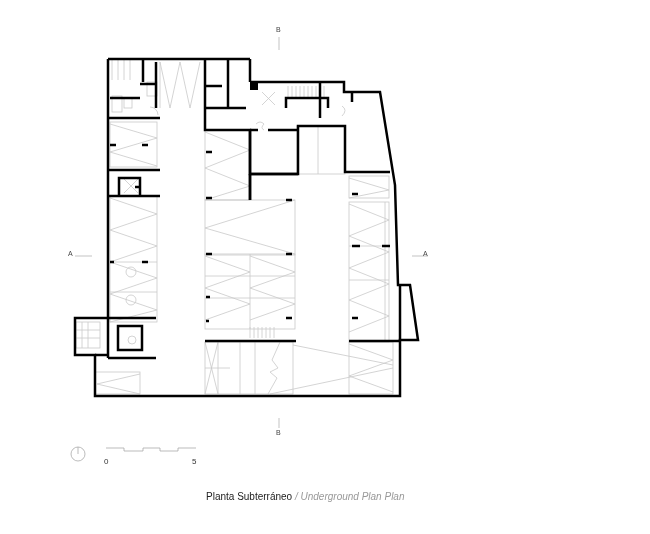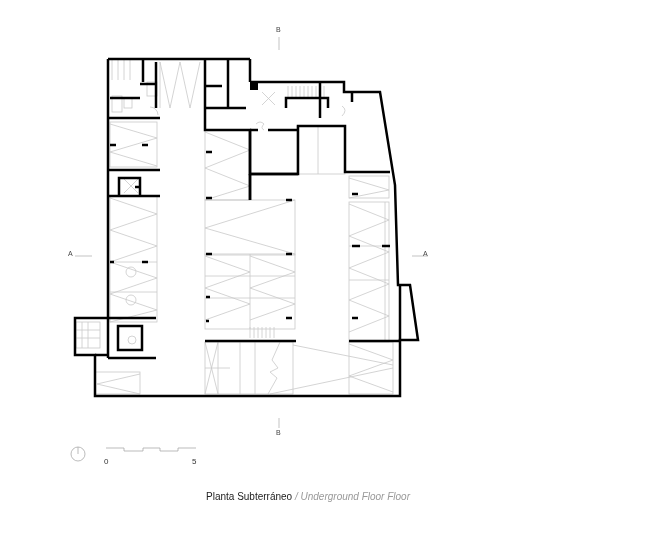--- a/index.html
+++ b/index.html
@@ -202,14 +202,14 @@
 
 <div class="lbl" style="left:276px; top:26px;">B</div>
 <div class="lbl" style="left:276px; top:429px;">B</div>
 <div class="lbl" style="left:68px; top:250px;">A</div>
 <div class="lbl" style="left:423px; top:250px;">A</div>
 
 <div class="scale-lbl" style="left:104px; top:458px;">0</div>
 <div class="scale-lbl" style="left:192px; top:458px;">5</div>
 
 <div class="caption">
-  <span class="es">Planta Subterráneo</span><span class="sep"> / </span><span class="en">Underground Floor Floor</span>
+  <span class="es">Planta Subterráneo</span><span class="sep"> / </span><span class="en">Underground Plan Plan</span>
 </div>
 
 </body></html>

